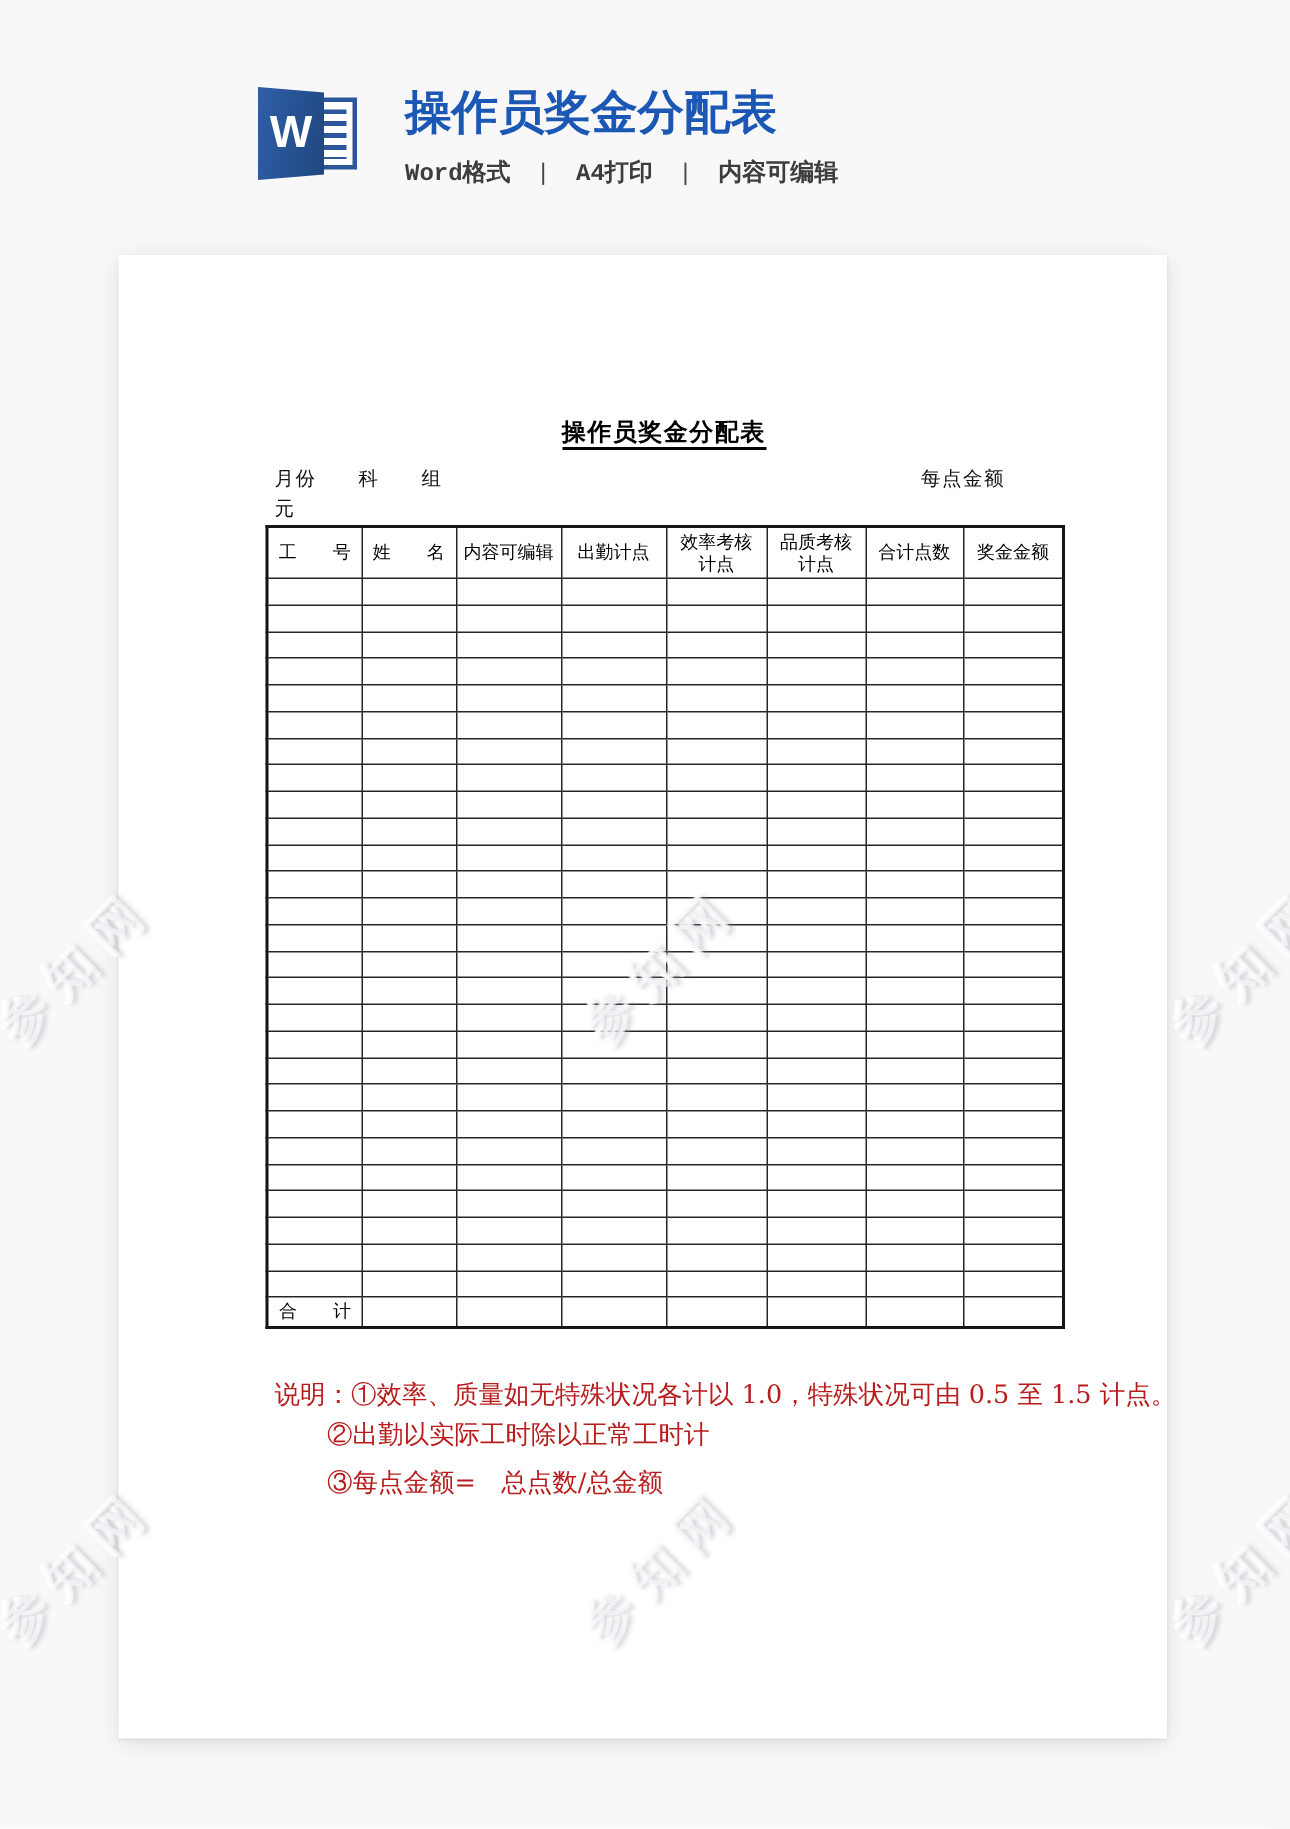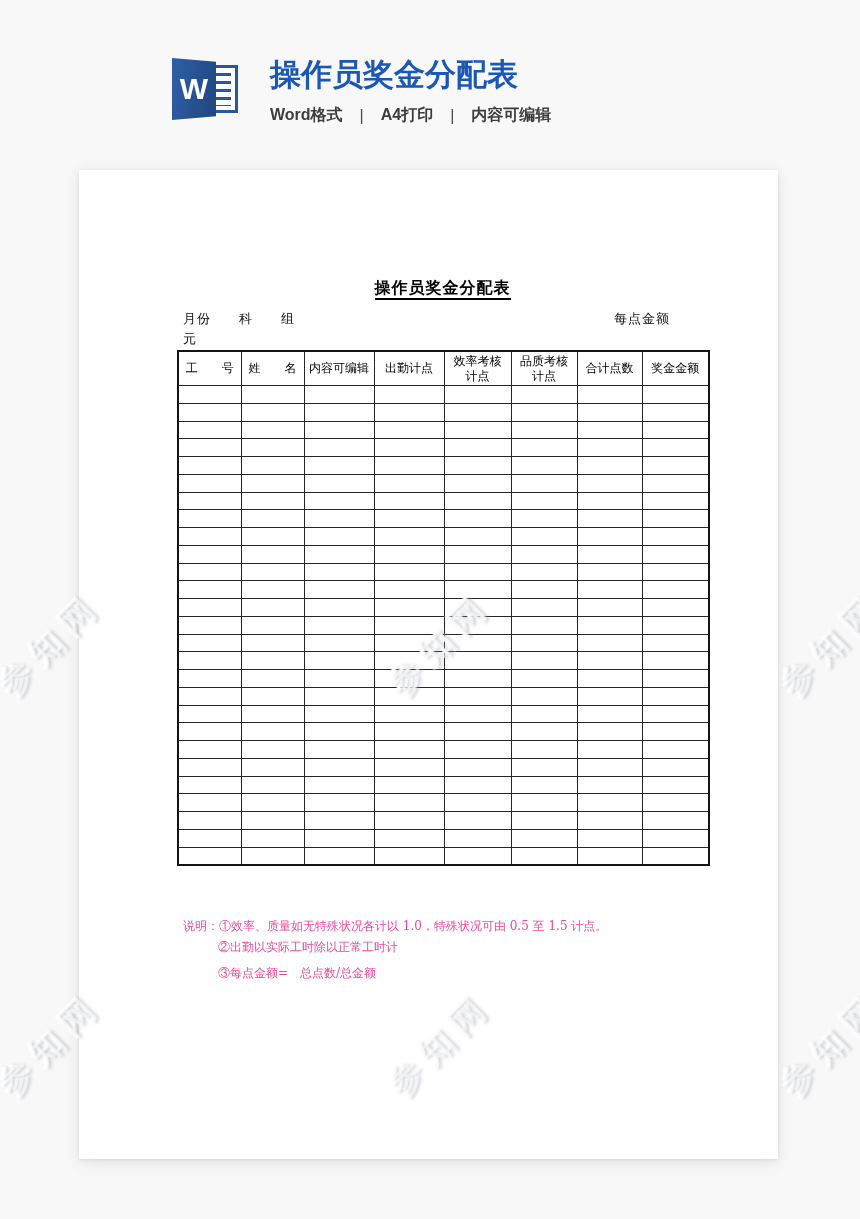--- a/index.html
+++ b/index.html
@@ -15,21 +15,21 @@
               background:repeating-linear-gradient(to bottom,#2b579a 0 3px,transparent 3px 8px);}
   .icon-flap{position:absolute;left:0;top:0;width:44px;height:62px;
              background:linear-gradient(100deg,#2f5fa8,#1f477e);
              clip-path:polygon(0 0,100% 6%,100% 94%,0 100%);
              display:flex;align-items:center;justify-content:center;
              font-family:"Liberation Sans",sans-serif;font-weight:bold;color:#fff;font-size:30px;}
   .banner-text{position:absolute;left:98px;top:0;}
   .banner-title{font-family:"Liberation Sans",sans-serif;font-weight:bold;font-size:31px;
                 line-height:38px;color:#1b57b4;white-space:nowrap;}
   .banner-sub{margin-top:11px;display:flex;gap:17px;align-items:center;
-              font-family:Liberation Sans, sans-serif;font-weight:bold;font-size:16px;color:#3d3d3d;white-space:nowrap;}
+              font-family:Liberation Mono, monospace;font-weight:bold;font-size:16px;color:#3d3d3d;white-space:nowrap;}
   .banner-sub .divider{color:#4a4a4a;font-weight:normal;}
 
   
   .page{position:absolute;left:79px;top:170px;width:699px;height:989px;background:#fff;
         box-shadow:0 3px 16px rgba(0,0,0,.10),0 1px 3px rgba(0,0,0,.08);}
   .doc-title{position:absolute;left:98px;top:108px;width:531px;text-align:center;
              font-size:16px;font-weight:bold;color:#000;}
   .doc-title span{border-bottom:2px solid #000;padding-bottom:1px;letter-spacing:1px;}
   .meta{position:absolute;left:104px;top:140px;width:525px;height:18px;font-size:13px;text-align:right;}
   .meta-left{position:absolute;left:0;top:0;letter-spacing:1px;}
@@ -40,21 +40,21 @@
   .doc-table{position:absolute;left:98px;top:180px;width:531px;border-collapse:collapse;
              table-layout:fixed;border:2.5px solid #151515;}
   .doc-table th,.doc-table td{border:1.5px solid #262626;padding:0;}
   .doc-table thead th{height:33px;font-size:12px;font-weight:normal;line-height:15px;
                       white-space:pre-line;text-align:center;color:#000;}
   .doc-table tbody tr{height:17.75px;}
   .doc-table tr.total-row{height:20px;}
   .doc-table tr.total-row td:first-child{font-size:12px;text-align:left;padding-left:7px;color:#000;}
 
   
-  .notes{position:absolute;left:104px;top:748px;font-size:12px;color:#ec4899;}
+  .notes{position:absolute;left:104px;top:748px;font-size:17px;color:#b91c1c;}
   .note-line{white-space:nowrap;}
   .note-indent{margin-left:35px;}
   .note-2{margin-top:4px;}
   .note-3{margin-top:9px;}
 
   
   .watermark{position:absolute;z-index:5;transform:translate(-50%,-50%) rotate(-45deg);
              font-size:34px;font-weight:bold;letter-spacing:9px;white-space:nowrap;
              color:rgba(255,255,255,.55);pointer-events:none;
              text-shadow:2px 2px 3px rgba(150,155,165,.38),-1px -1px 1px rgba(255,255,255,.95);}
@@ -384,20 +384,30 @@
           <tr>
             <td></td>
             <td></td>
             <td></td>
             <td></td>
             <td></td>
             <td></td>
             <td></td>
             <td></td>
           </tr>
+          <tr class="total-row">
+          <td>合　　计</td>
+          <td></td>
+          <td></td>
+          <td></td>
+          <td></td>
+          <td></td>
+          <td></td>
+          <td></td>
+        </tr>
       </tbody>
     </table>
 
     <div class="notes">
       <div class="note-line">
         <span>说明：</span><span>①效率、质量如无特殊状况各计以 1.0，特殊状况可由 0.5 至 1.5 计点。</span>
       </div>
       <div class="note-line note-indent note-2">②出勤以实际工时除以正常工时计</div>
       <div class="note-line note-indent note-3">③每点金额=　总点数/总金额</div>
     </div>

